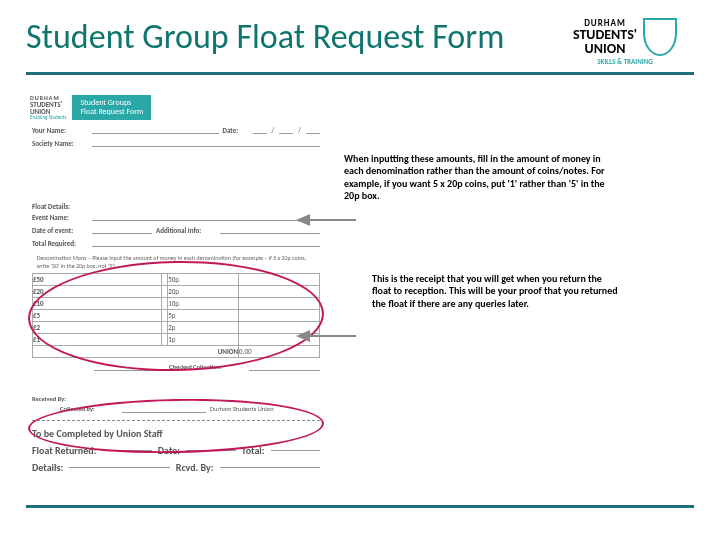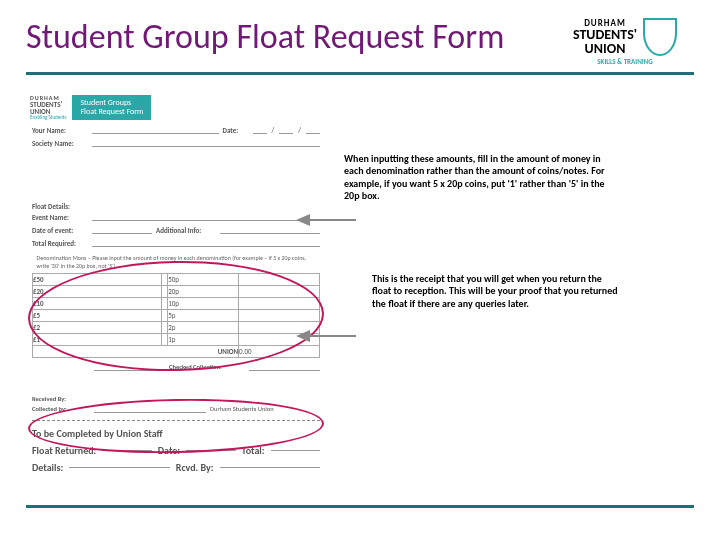--- a/index.html
+++ b/index.html
@@ -7,21 +7,21 @@
     width: 720px; height: 540px;
     font-family: Calibri, Arial, sans-serif;
     background: #fff;
     position: relative;
     overflow: hidden;
   }
   .slide { padding: 18px 26px 0 26px; }
   .header-row { display: flex; align-items: flex-start; }
   .title {
     font-size: 34px; line-height: 1.12;
-    color: #701a75; 
+    color: #0f766e; 
     font-weight: 400;
     flex: 1;
   }
   .logo-top {
     width: 138px; text-align: center;
     font-size: 9px; line-height: 1.1;
   }
   .logo-top .durham { font-weight:700; letter-spacing:1px; font-size:9px; }
   .logo-top .su { font-weight:900; font-size:14px; line-height:1; }
   .logo-top .union { font-weight:900; font-size:14px; line-height:1; }
@@ -196,21 +196,21 @@
               </tr>
         </tbody>
           </table>
         <div class="sigs">
           <div class="frow" style="padding:1px 0;">
               <span class="lbl" style="width:58px;margin-top:32px;">Received By:</span>
               <span class="fld"></span>
               <span class="lbl" style="width:76px;">Checked Collection:</span>
               <span class="fld"></span>
             </div>
-          <div class="frow" style="padding:1px 0;">
+          <div class="frow" style="padding:1px 0;margin-left:28px;">
               <span class="lbl" style="width:58px;">Collected by:</span>
               <span class="fld"></span>
               <span style="width:110px;">Durham Students Union</span>
             </div>
         </div>
         <div class="dashed"></div>
         <div class="recrow">
             <span class="lbl2">To be Completed by Union Staff</span>
           </div>
         <div class="recrow">

